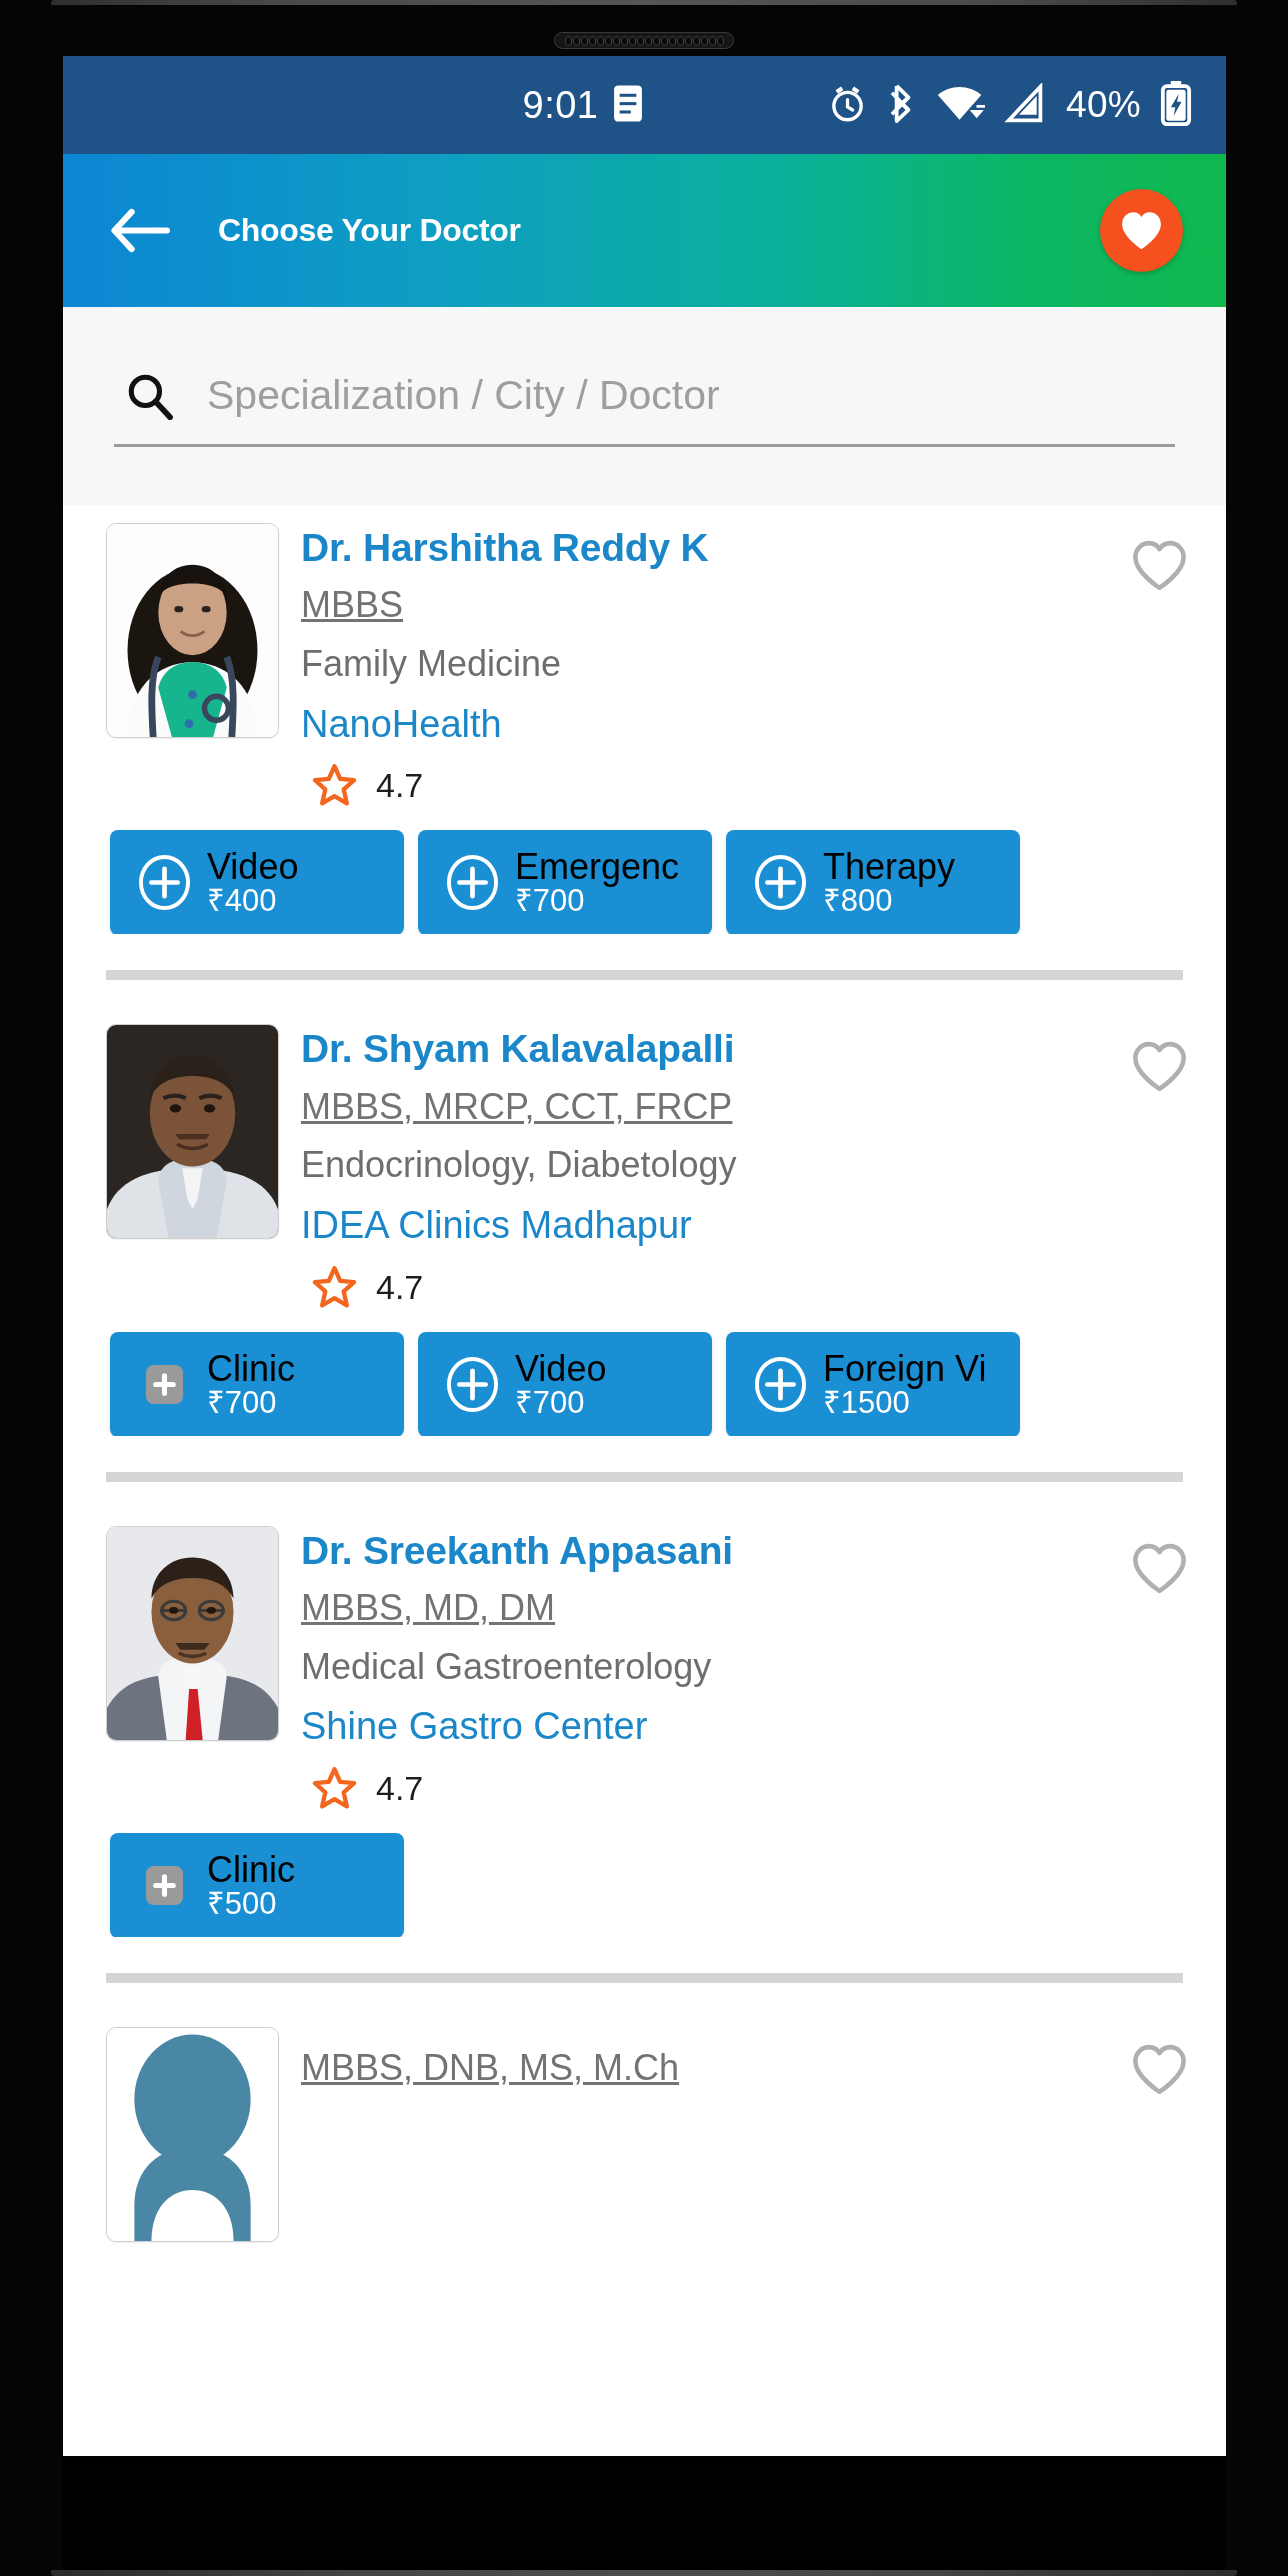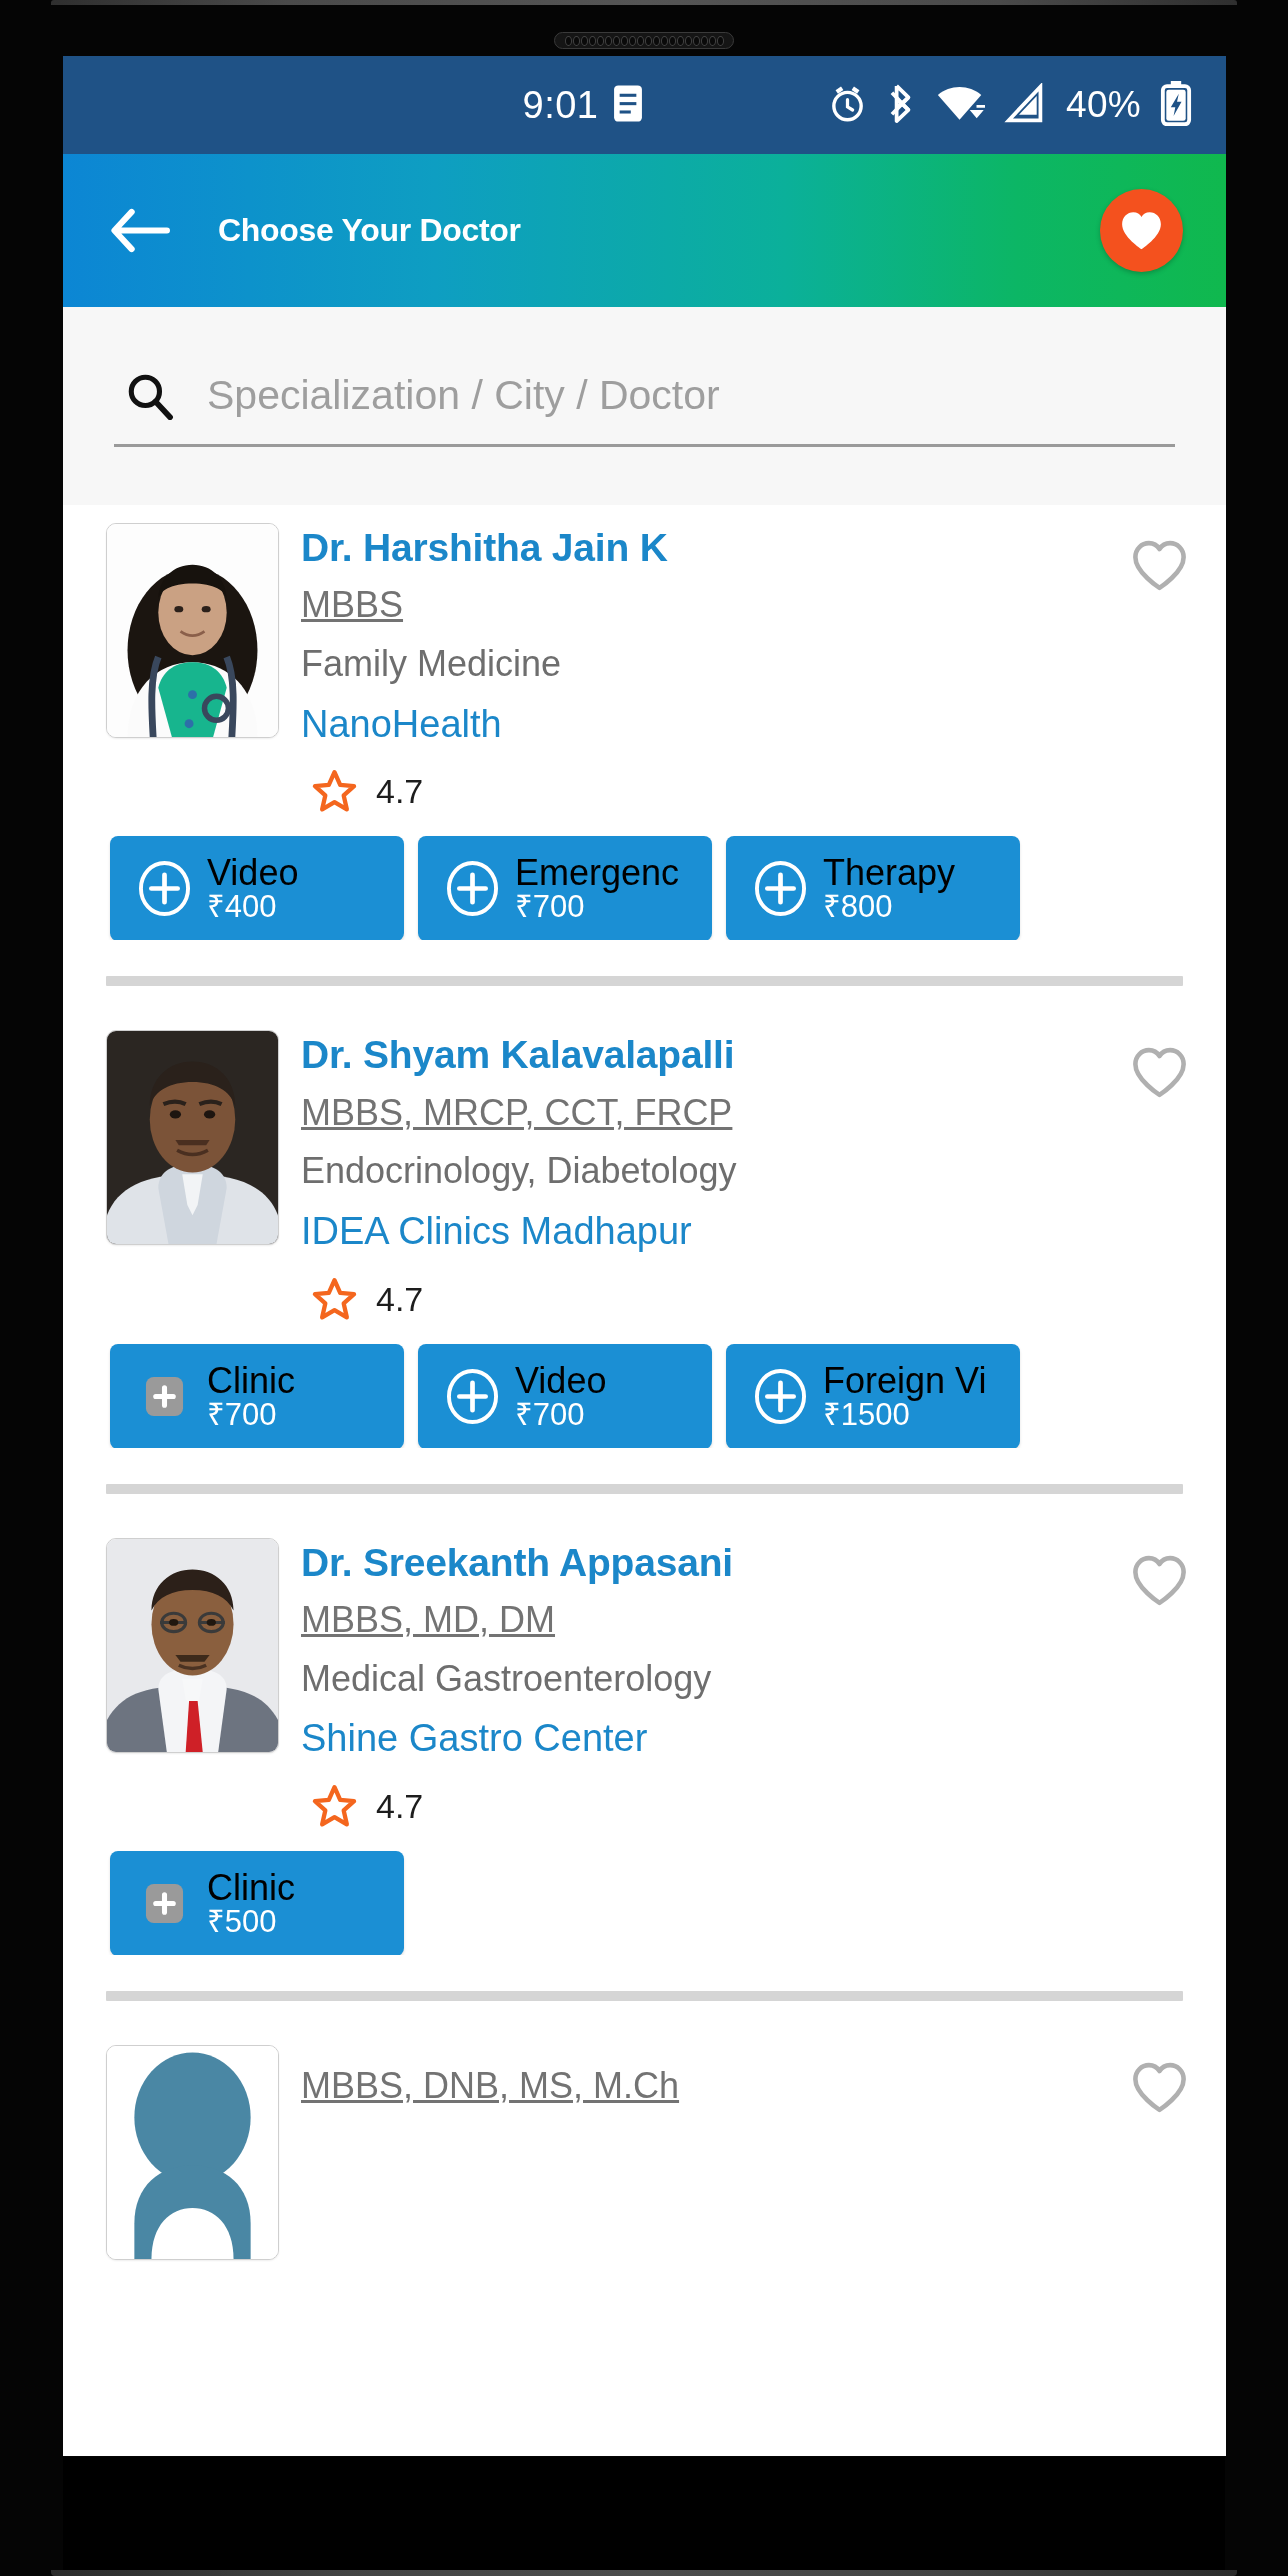--- a/index.html
+++ b/index.html
@@ -149,21 +149,21 @@
     text-decoration: underline;
   }
   .doc-spec {
     color: #6e6e6e; font-size: 36px; margin-top: 19px; line-height: 1.1;
     white-space: nowrap;
   }
   .doc-hospital {
     color: #1b87c9; font-size: 38px; margin-top: 20px; line-height: 1.1;
     white-space: nowrap;
   }
-  .rating-row { display: flex; align-items: center; gap: 18px; margin-top: 24px; padding-left: 10px; }
+  .rating-row { display: flex; align-items: center; gap: 18px; margin-top: 18px; padding-left: 10px; }
   .rating-value { font-size: 34px; color: #1d1d1d; }
   .fav-heart {
     width: 95px; flex: none; padding-top: 14px; padding-right: 38px;
     display: flex; justify-content: flex-end; cursor: pointer;
   }
 
   
   .actions-row {
     display: flex; gap: 14px;
     padding: 22px 0 0 47px;
@@ -322,21 +322,21 @@
               <ellipse cx="42" cy="50" rx="2.6" ry="1.9" fill="#2b201a"></ellipse>
               <ellipse cx="58" cy="50" rx="2.6" ry="1.9" fill="#2b201a"></ellipse>
               <path d="M43 63q7 5 14 0" stroke="#8a5f4a" stroke-width="1.6" fill="none"></path>
               <path d="M30 78c-5 12-4 30-3 47M70 78c5 12 4 30 3 47" stroke="#39475c" stroke-width="4" fill="none"></path>
               <circle cx="64" cy="108" r="7" fill="none" stroke="#39475c" stroke-width="3.2"></circle>
               <circle cx="50" cy="100" r="2.6" fill="#2d6fa8"></circle>
               <circle cx="48" cy="117" r="2.6" fill="#2d6fa8"></circle>
             </svg>
           </div>
           <div class="card-info">
-            <div class="doc-name">Dr. Harshitha Jain K</div>
+            <div class="doc-name">Dr. Harshitha Reddy K</div>
             <div class="doc-degrees">MBBS</div>
             <div class="doc-spec">Family Medicine</div>
             <div class="doc-hospital">NanoHealth</div>
             <div class="rating-row">
               <svg width="47" height="45" viewBox="0 0 24 23">
                 <path d="M12 1.6 14.9 8.1 22 8.8 16.7 13.5 18.3 20.6 12 16.9 5.7 20.6 7.3 13.5 2 8.8 9.1 8.1z" fill="none" stroke="#f4661e" stroke-width="2.2" stroke-linejoin="round"></path>
               </svg>
               <span class="rating-value">4.7</span>
             </div>
           </div>

